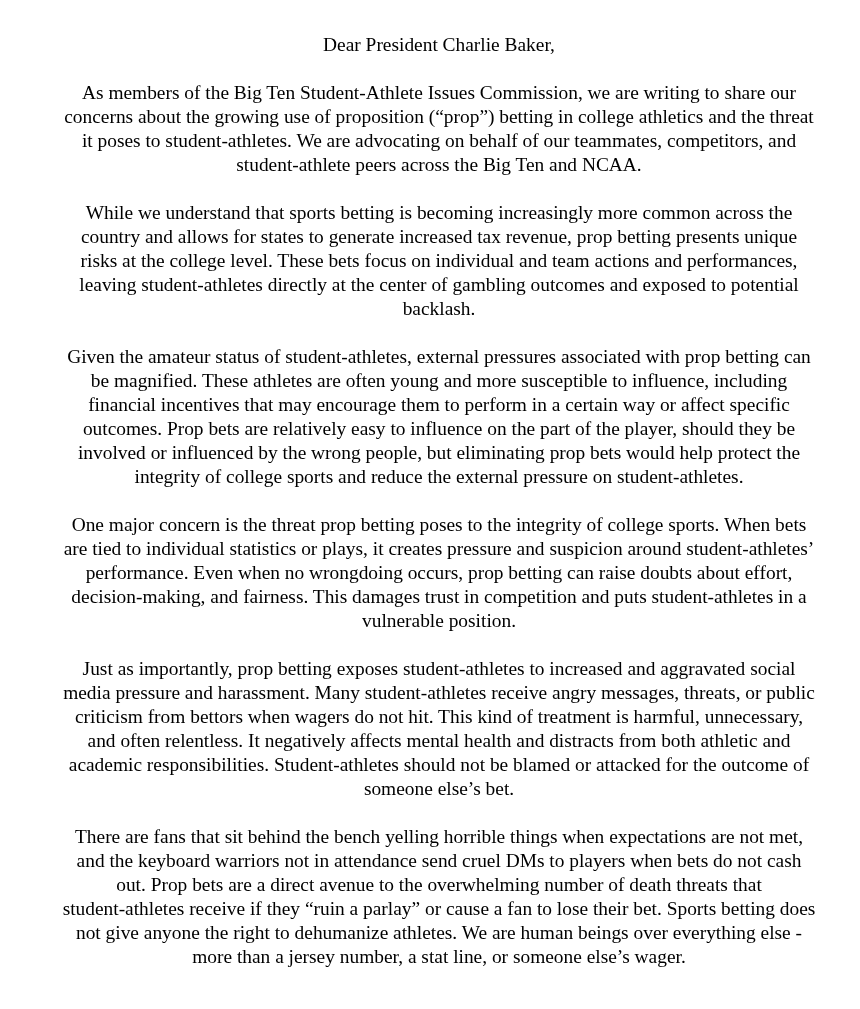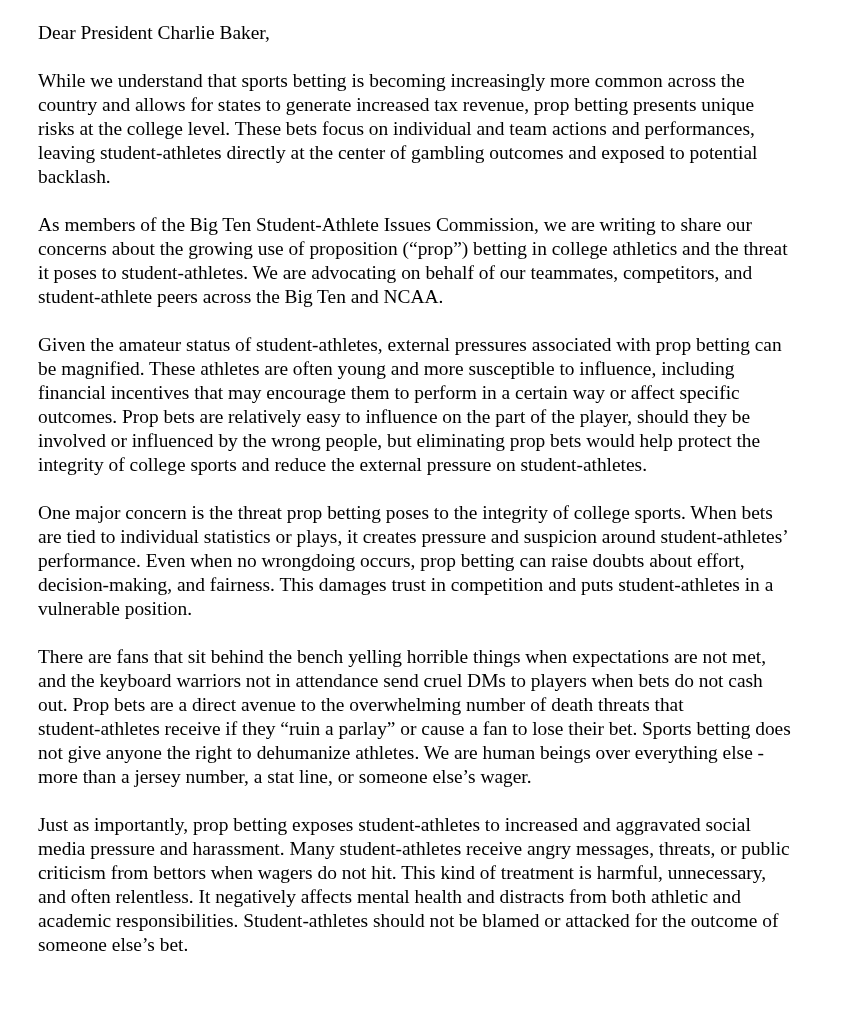--- a/index.html
+++ b/index.html
@@ -16,56 +16,57 @@
     padding: 21px 20px 0 38px;
     overflow: hidden;
   }
   .letter-body {
     font-family: "Liberation Serif", "DejaVu Serif", serif;
     font-size: 19.4px;
     line-height: 24px;
     color: #000000;
   }
   .para {
-    margin: 0 0 24px 0;
+    margin: 12px 0 24px 0;
     white-space: pre-line;
+    text-align: center;
   }
 </style>
 </head>
 <body>
 
 <div class="page">
   <div class="letter-body">
     <p class="para">Dear President Charlie Baker,</p>
+    <p class="para">As members of the Big Ten Student-Athlete Issues Commission, we are writing to share our
+concerns about the growing use of proposition (“prop”) betting in college athletics and the threat
+it poses to student-athletes. We are advocating on behalf of our teammates, competitors, and
+student-athlete peers across the Big Ten and NCAA.</p>
     <p class="para">While we understand that sports betting is becoming increasingly more common across the
 country and allows for states to generate increased tax revenue, prop betting presents unique
 risks at the college level. These bets focus on individual and team actions and performances,
 leaving student-athletes directly at the center of gambling outcomes and exposed to potential
 backlash.</p>
-    <p class="para">As members of the Big Ten Student-Athlete Issues Commission, we are writing to share our
-concerns about the growing use of proposition (“prop”) betting in college athletics and the threat
-it poses to student-athletes. We are advocating on behalf of our teammates, competitors, and
-student-athlete peers across the Big Ten and NCAA.</p>
     <p class="para">Given the amateur status of student-athletes, external pressures associated with prop betting can
 be magnified. These athletes are often young and more susceptible to influence, including
 financial incentives that may encourage them to perform in a certain way or affect specific
 outcomes. Prop bets are relatively easy to influence on the part of the player, should they be
 involved or influenced by the wrong people, but eliminating prop bets would help protect the
 integrity of college sports and reduce the external pressure on student-athletes.</p>
     <p class="para">One major concern is the threat prop betting poses to the integrity of college sports. When bets
 are tied to individual statistics or plays, it creates pressure and suspicion around student-athletes’
 performance. Even when no wrongdoing occurs, prop betting can raise doubts about effort,
 decision-making, and fairness. This damages trust in competition and puts student-athletes in a
 vulnerable position.</p>
+    <p class="para">Just as importantly, prop betting exposes student-athletes to increased and aggravated social
+media pressure and harassment. Many student-athletes receive angry messages, threats, or public
+criticism from bettors when wagers do not hit. This kind of treatment is harmful, unnecessary,
+and often relentless. It negatively affects mental health and distracts from both athletic and
+academic responsibilities. Student-athletes should not be blamed or attacked for the outcome of
+someone else’s bet.</p>
     <p class="para">There are fans that sit behind the bench yelling horrible things when expectations are not met,
 and the keyboard warriors not in attendance send cruel DMs to players when bets do not cash
 out. Prop bets are a direct avenue to the overwhelming number of death threats that
 student-athletes receive if they “ruin a parlay” or cause a fan to lose their bet. Sports betting does
 not give anyone the right to dehumanize athletes. We are human beings over everything else -
 more than a jersey number, a stat line, or someone else’s wager.</p>
-    <p class="para">Just as importantly, prop betting exposes student-athletes to increased and aggravated social
-media pressure and harassment. Many student-athletes receive angry messages, threats, or public
-criticism from bettors when wagers do not hit. This kind of treatment is harmful, unnecessary,
-and often relentless. It negatively affects mental health and distracts from both athletic and
-academic responsibilities. Student-athletes should not be blamed or attacked for the outcome of
-someone else’s bet.</p>
   </div>
 </div>
 
 </body></html>

